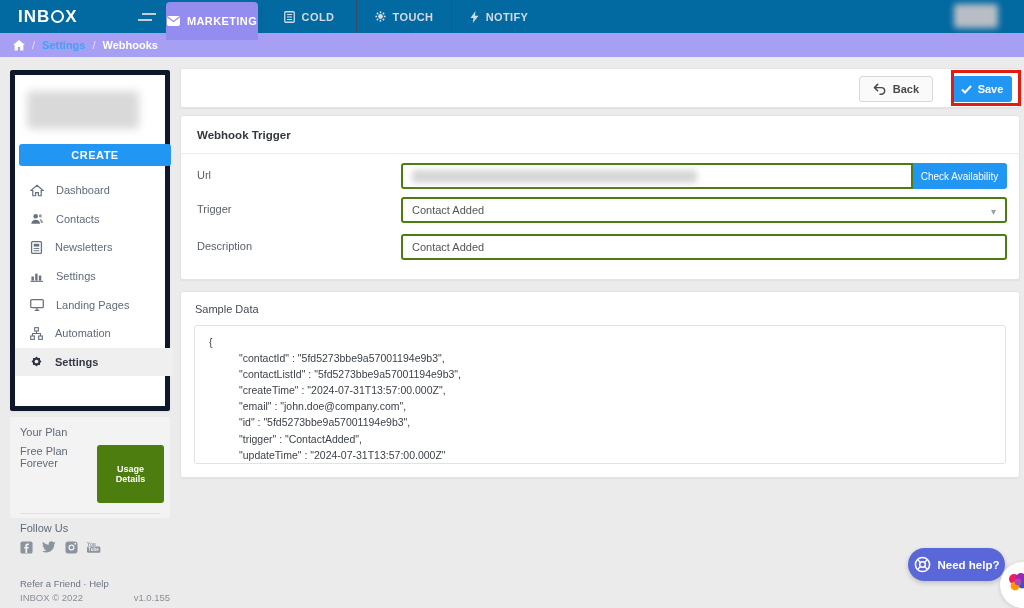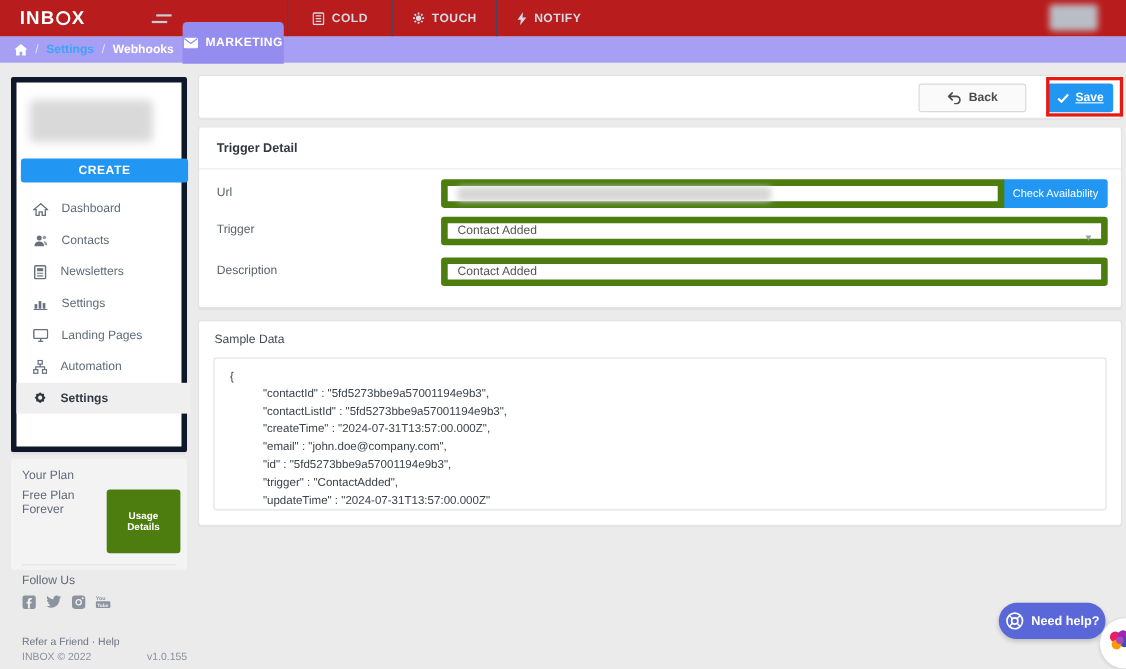--- a/index.html
+++ b/index.html
@@ -1,30 +1,30 @@
 <!DOCTYPE html>
 <html><head>
 <meta charset="utf-8">
 <style>
   * { margin:0; padding:0; box-sizing:border-box; }
   html,body { width:1024px; height:608px; }
   body { font-family:"Liberation Sans", sans-serif; background:#ebebeb; position:relative; overflow:hidden; }
   #app { position:absolute; left:0; top:0; width:1024px; height:608px; background:#ebebeb; overflow:hidden; }
 
   
-  .topnav { position:absolute; left:0; top:0; width:1024px; height:33px; background:#b91c1c; display:flex; align-items:center; z-index:5; }
+  .topnav { position:absolute; left:0; top:0; width:1024px; height:33px; background:#0369a1; display:flex; align-items:center; z-index:5; }
   .logo { color:#fff; font-weight:bold; font-size:17px; letter-spacing:1px; margin-left:18px; width:110px; }
   .logo .o-ring { display:inline-block; width:13px; height:13px; border:2.5px solid #fff; border-radius:50%; vertical-align:-1px; margin:0 1px; }
   .hamburger { width:20px; height:16px; margin-left:10px; margin-right:8px; cursor:pointer; display:flex; flex-direction:column; justify-content:center; gap:4px; }
   .hamburger .b1 { width:14px; height:2px; background:#c7cdd8; margin-left:4px; }
   .hamburger .b2 { width:14px; height:2px; background:#c7cdd8; }
   .tabs { display:flex; height:33px; align-items:stretch; }
   .tab { width:95px; display:flex; align-items:center; justify-content:center; gap:7px; color:#d5dae3; font-size:11px; font-weight:bold; letter-spacing:.4px; border-left:1px solid #3a4a66; cursor:pointer; }
   .tab svg { flex:0 0 auto; }
-  .tab.active { background:#958cf0; color:#fff; border-left:none; border-radius:4px 4px 0 0; height:38px; margin-top:20px; width:92px; margin-right:3px; }
+  .tab.active { background:#958cf0; color:#fff; border-left:none; border-radius:4px 4px 0 0; height:38px; margin-top:2px; width:92px; margin-right:3px; }
   .nav-user-blur { position:absolute; right:26px; top:4px; width:44px; height:24px; background:#b9bec6; border-radius:3px; filter:blur(3px); }
 
   
   .breadcrumb { position:absolute; left:0; top:33px; width:1024px; height:24px; background:#a79ff3; display:flex; align-items:center; color:#f0eefc; font-size:11px; font-weight:bold; padding-left:13px; gap:7px; z-index:4; }
   .breadcrumb .sep { color:#e6e2fb; font-weight:normal; }
   .crumb-link { color:#3fa3f6; cursor:pointer; }
   .crumb-current { color:#ffffff; }
 
   
   .side-card { position:absolute; left:10px; top:70px; width:160px; height:341px; background:#fff; border:5px solid #0f172a; border-radius:2px; box-shadow:0 1px 2px rgba(0,0,0,.05); }
@@ -46,31 +46,31 @@
   .social-row { display:flex; gap:9px; padding:7px 0 0 10px; color:#8a939e; }
   .social-row .s-ic { cursor:pointer; }
 
   .side-footer { position:absolute; left:20px; top:578px; font-size:9.5px; color:#6b7482; }
   .side-footer .line2 { margin-top:3px; color:#8a8f99; }
   .side-footer .ver { margin-left:48px; }
 
   
   .card { position:absolute; background:#fff; border:1px solid #e3e3e3; border-radius:3px; box-shadow:0 1px 1px rgba(0,0,0,.04); }
   .toolbar { left:180px; top:68px; width:840px; height:40px; }
-  .back-btn { position:absolute; right:86px; top:7px; height:26px; padding:0 25px; background:#fafafa; border:1px solid #d9d9d9; border-radius:3px; font-size:11px; font-weight:bold; color:#4a4a4a; display:flex; align-items:center; gap:7px; cursor:pointer; }
-  .save-btn { position:absolute; right:7px; top:7px; height:26px; width:60px; background:#2196f3; border:none; border-radius:3px; font-size:11px; font-weight:bold; color:#fff; display:flex; align-items:center; justify-content:center; gap:6px; cursor:pointer;text-decoration:underline; }
+  .back-btn { position:absolute; right:86px; top:7px; height:26px; padding:0 13px; background:#fafafa; border:1px solid #d9d9d9; border-radius:3px; font-size:11px; font-weight:bold; color:#4a4a4a; display:flex; align-items:center; gap:7px; cursor:pointer; }
+  .save-btn { position:absolute; right:7px; top:7px; height:26px; width:60px; background:#2196f3; border:none; border-radius:3px; font-size:11px; font-weight:bold; color:#fff; display:flex; align-items:center; justify-content:center; gap:6px; cursor:pointer; }
   .red-annotation { position:absolute; left:951px; top:70px; width:70px; height:36px; border:3px solid #e51a10; z-index:9; pointer-events:none; }
 
   .detail-card { left:180px; top:115px; width:840px; height:165px; }
   .card-title { font-size:11.5px; font-weight:bold; color:#33383f; padding:13px 16px 12px 16px; }
   .title-divider { border-top:1px solid #ececec; }
   .form-row { position:absolute; left:0; width:840px; }
   .form-label { position:absolute; left:16px; top:6px; font-size:11px; color:#5a616b; }
   .field-wrap { position:absolute; left:220px; right:14px; top:0; height:26px; display:flex; }
-  .text-input { flex:1; height:26px; border:6px solid #4d7c0f; border-radius:3px; background:#fff; font-size:11px; color:#555; padding:0 9px; display:flex; align-items:center; position:relative; }
+  .text-input { flex:1; height:26px; border:2px solid #4d7c0f; border-radius:3px; background:#fff; font-size:11px; color:#555; padding:0 9px; display:flex; align-items:center; position:relative; }
   .url-blur { width:285px; height:13px; background:#d6d6d6; border-radius:3px; filter:blur(3px); }
   .check-btn { width:95px; height:26px; background:#2196f3; color:#fff; border:none; border-radius:0 3px 3px 0; font-size:10px; font-weight:normal; margin-left:-1px; cursor:pointer; }
   .with-btn { border-radius:3px 0 0 3px; }
   .select-chevron { position:absolute; right:9px; top:7px; color:#9aa0a8; font-size:10px; }
 
   .sample-card { left:180px; top:291px; width:840px; height:187px; }
   .sample-title { font-size:11px; color:#454b54; padding:11px 14px 9px 14px; }
   .json-box { position:absolute; left:13px; right:13px; top:33px; bottom:13px; border:1px solid #e2e2e2; border-radius:3px; background:#fff; padding:8px 14px; overflow:hidden; }
   .json-line { font-size:10.5px; color:#3c424a; line-height:16.1px; white-space:pre; font-family:"Liberation Sans", sans-serif; }
   .json-line.indent { padding-left:30px; }
@@ -258,21 +258,21 @@
     <button class="save-btn">
       <svg width="11" height="9" viewBox="0 0 11 9">
           <path d="M1 4.5 L4 7.5 L10 1" fill="none" stroke="#fff" stroke-width="2"></path>
         </svg>
       <span>Save</span>
     </button>
   </div>
   <div class="red-annotation"></div>
 
   <div class="card detail-card">
-    <div class="card-title">Trigger Detail</div>
+    <div class="card-title">Webhook Trigger</div>
     <div class="title-divider"></div>
 
     <div class="form-row" style="top:47px;">
       <span class="form-label">Url</span>
       <div class="field-wrap">
         <div class="text-input with-btn">
           <div class="url-blur"></div>
         </div>
         <button class="check-btn">Check Availability</button>
       </div>

